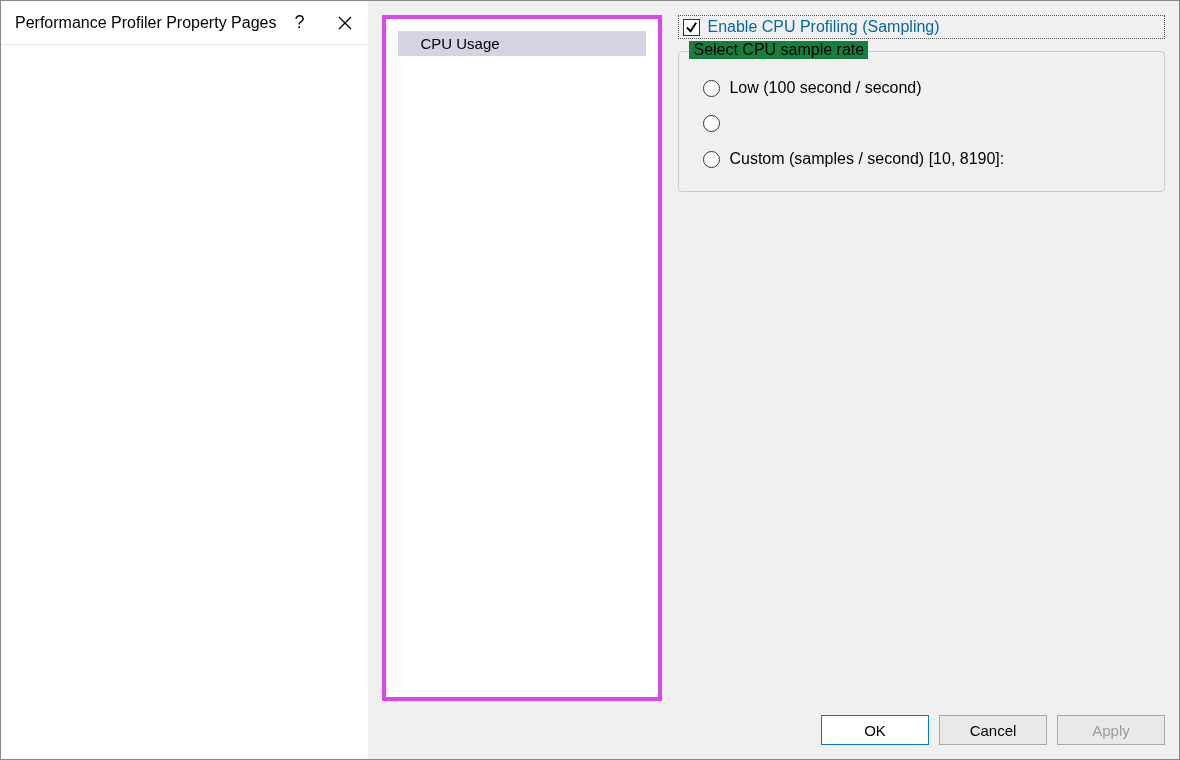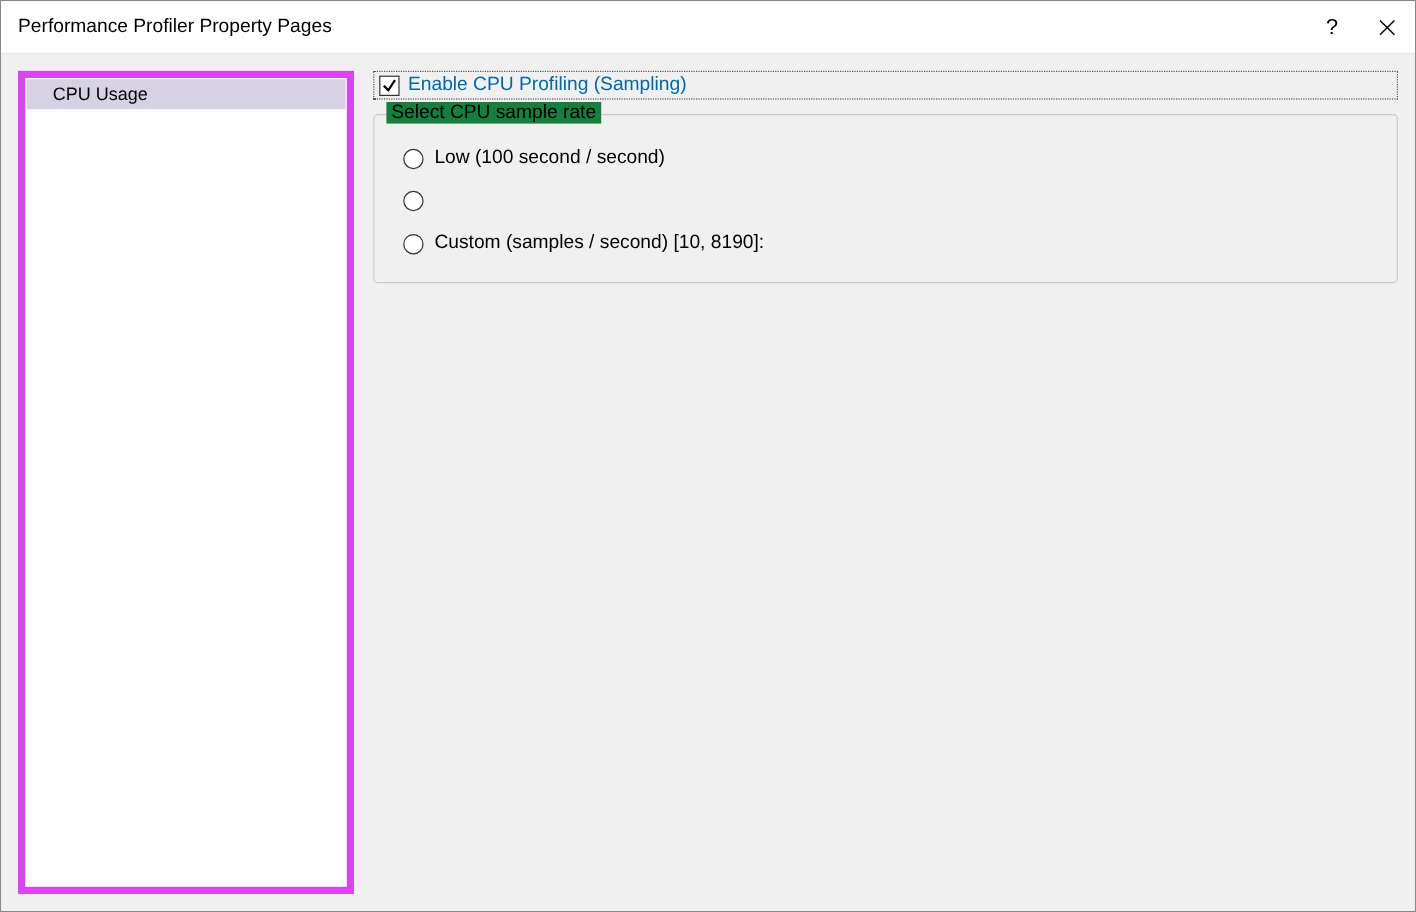--- a/index.html
+++ b/index.html
@@ -12,21 +12,21 @@
       background: #fff;
       width: 1180px;
       height: 760px;
       overflow: hidden;
     }
     .window {
       width: 1180px;
       height: 760px;
       border: 1px solid #888;
       display: flex;
-      flex-direction: column;
+      flex-direction: row;
       background: #fff;
     }
     .titlebar {
       display: flex;
       align-items: center;
       height: 44px;
       padding: 0 0 0 14px;
       font-size: 16px;
       color: #000;
       background: #fff;
@@ -61,22 +61,22 @@
       padding: 14px 14px 14px 14px;
     }
     .main-row {
       flex: 1;
       display: flex;
       gap: 16px;
     }
     .sidebar {
       width: 280px;
       background: #fff;
-      border: 6px solid #d946ef;
-      padding: 1px;
+      border: 4px solid #d946ef;
+      padding: 12px;
     }
     .sidebar-item {
       padding: 4px 22px;
       font-size: 15px;
       color: #000;
       cursor: pointer;
     }
     .sidebar-item.selected {
       background: #d6d2e3;
     }
@@ -246,14 +246,25 @@
 
           <div class="radio-row">
             <div class="radio"></div>
             <span class="radio-label">Custom (samples / second) [10, 8190]:</span>
           </div>
         </div>
 
       </div>
     </div>
 
+    <div class="button-row">
+      <div class="btn primary">
+        <span>OK</span>
+      </div>
+      <div class="btn">
+        <span>Cancel</span>
+      </div>
+      <div class="btn disabled">
+        <span>Apply</span>
+      </div>
+    </div>
   </div>
 </div>
 
 </body></html>

